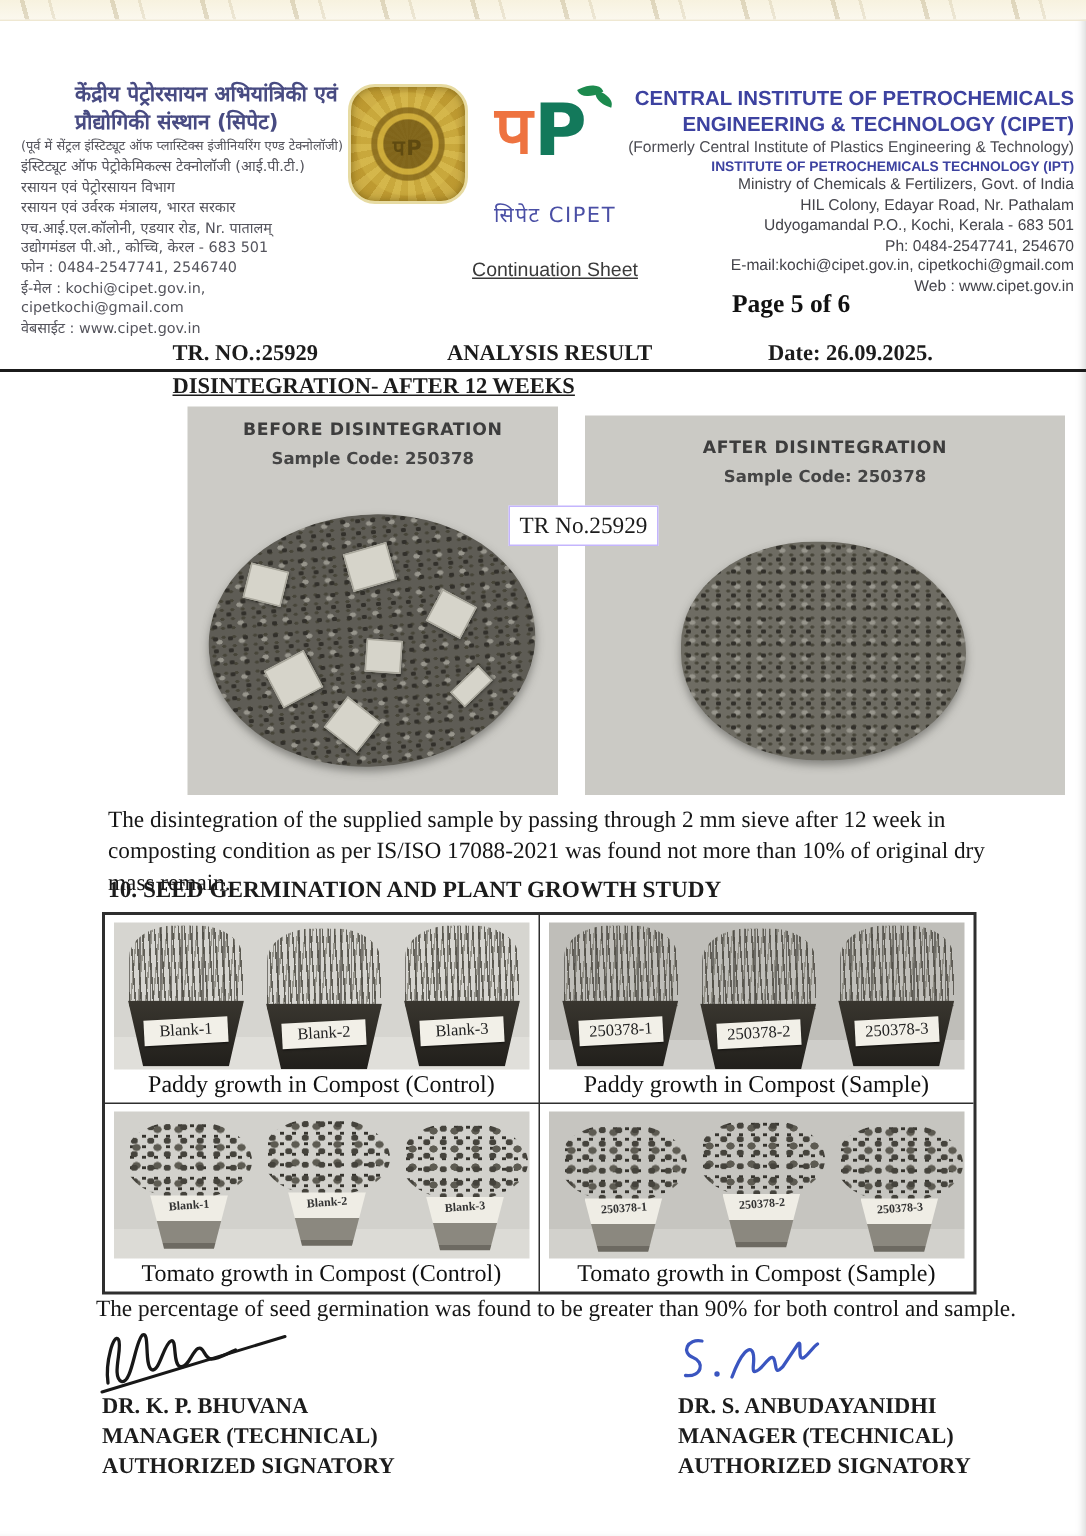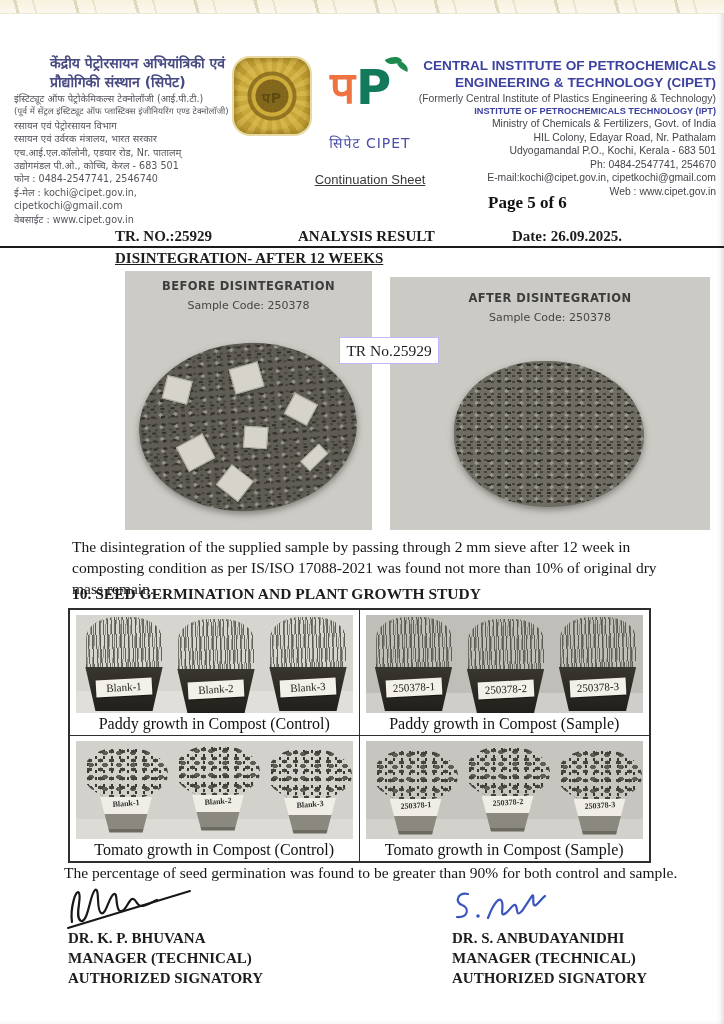--- a/index.html
+++ b/index.html
@@ -54,21 +54,21 @@
   .ar-head { position:absolute; left:298px; top:228px; font-size:15px; font-weight:bold; }
   .date    { position:absolute; left:512px; top:228px; font-size:15px; font-weight:bold; }
   .rule    { position:absolute; left:0; top:246px; width:724px; height:2px; background:#1b1b1b; }
   .dis-title { position:absolute; left:115px; top:250px; font-size:15px; font-weight:bold; text-decoration:underline; }
 
   
   .photo { position:absolute; background:#cccbc6; }
   .photo-before { left:125px; top:271px; width:247px; height:259px; }
   .photo-after  { left:390px; top:277px; width:320px; height:253px; background:#cbcac5; }
   .ph-title  { position:absolute; left:0; right:0; text-align:center; font-family:"DejaVu Sans",sans-serif; font-weight:bold; font-size:11.5px; color:#3d3d3d; letter-spacing:.4px; }
-  .ph-sample { position:absolute; left:0; right:0; text-align:center; font-family:"DejaVu Sans",sans-serif; font-weight:normal; font-size:11px; color:#454545; }
+  .ph-sample { position:absolute; left:0; right:0; text-align:center; font-family:"DejaVu Sans",sans-serif; font-weight:bold; font-size:11px; color:#454545; }
   .pile {
     position:absolute; border-radius:50%;
     background-color:#5e5c55;
     background-image:
       radial-gradient(#32302b 25%, transparent 27%),
       radial-gradient(#97958c 18%, transparent 21%),
       radial-gradient(#474539 27%, transparent 30%);
     background-size:10px 8px, 15px 12px, 7px 6px;
     box-shadow:0 3px 6px rgba(60,60,55,.5);
   }
@@ -142,22 +142,22 @@
 </head>
 <body>
 
 <div class="page">
 
   <div class="top-band"></div>
 
   <div class="hindi-block">
     <div class="hindi-title">केंद्रीय पेट्रोरसायन अभियांत्रिकी एवं</div>
     <div class="hindi-title">प्रौद्योगिकी संस्थान (सिपेट)</div>
+    <div class="hindi-line small">(पूर्व में सेंट्रल इंस्टिट्यूट ऑफ प्लास्टिक्स इंजीनियरिंग एण्ड टेक्नोलॉजी)</div>
     <div class="hindi-line">इंस्टिट्यूट ऑफ पेट्रोकेमिकल्स टेक्नोलॉजी (आई.पी.टी.)</div>
-    <div class="hindi-line small">(पूर्व में सेंट्रल इंस्टिट्यूट ऑफ प्लास्टिक्स इंजीनियरिंग एण्ड टेक्नोलॉजी)</div>
     <div class="hindi-line">रसायन एवं पेट्रोरसायन विभाग</div>
     <div class="hindi-line">रसायन एवं उर्वरक मंत्रालय, भारत सरकार</div>
     <div class="hindi-line">एच.आई.एल.कॉलोनी, एडयार रोड, Nr. पातालम्</div>
     <div class="hindi-line">उद्योगमंडल पी.ओ., कोच्चि, केरल - 683 501</div>
     <div class="hindi-line">फोन : 0484-2547741, 2546740</div>
     <div class="hindi-line">ई-मेल : kochi@cipet.gov.in, cipetkochi@gmail.com</div>
     <div class="hindi-line">वेबसाईट : www.cipet.gov.in</div>
   </div>
 
   <div class="holo">

